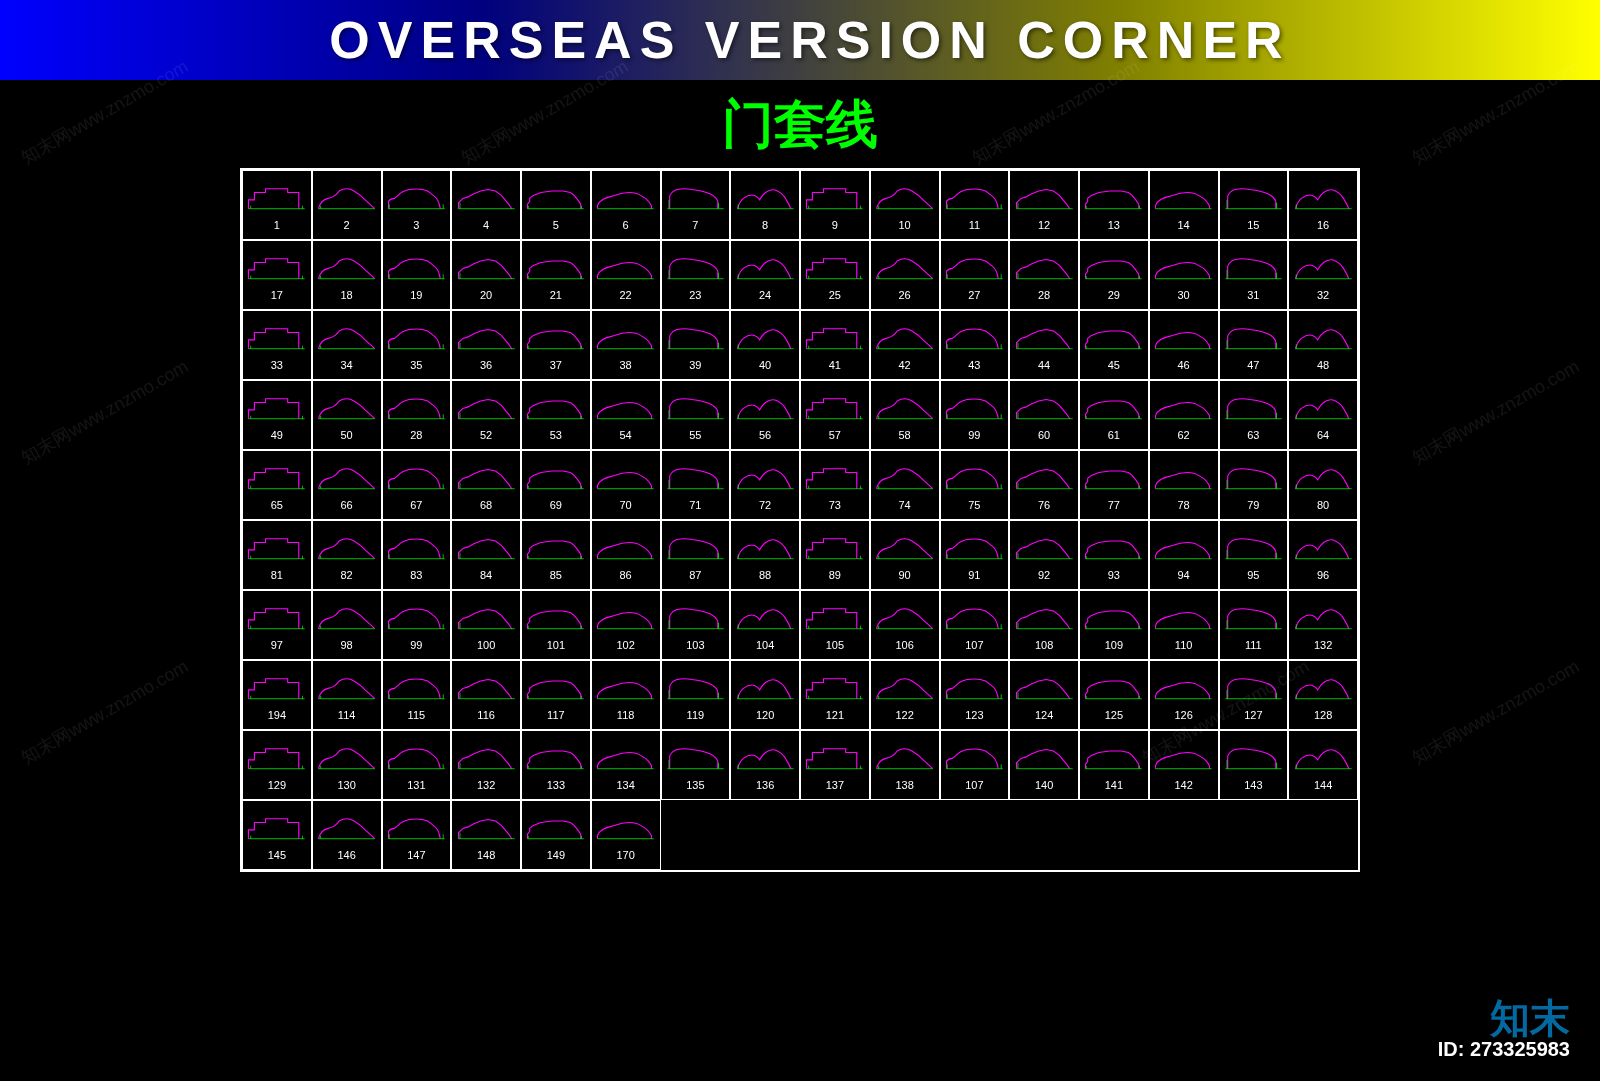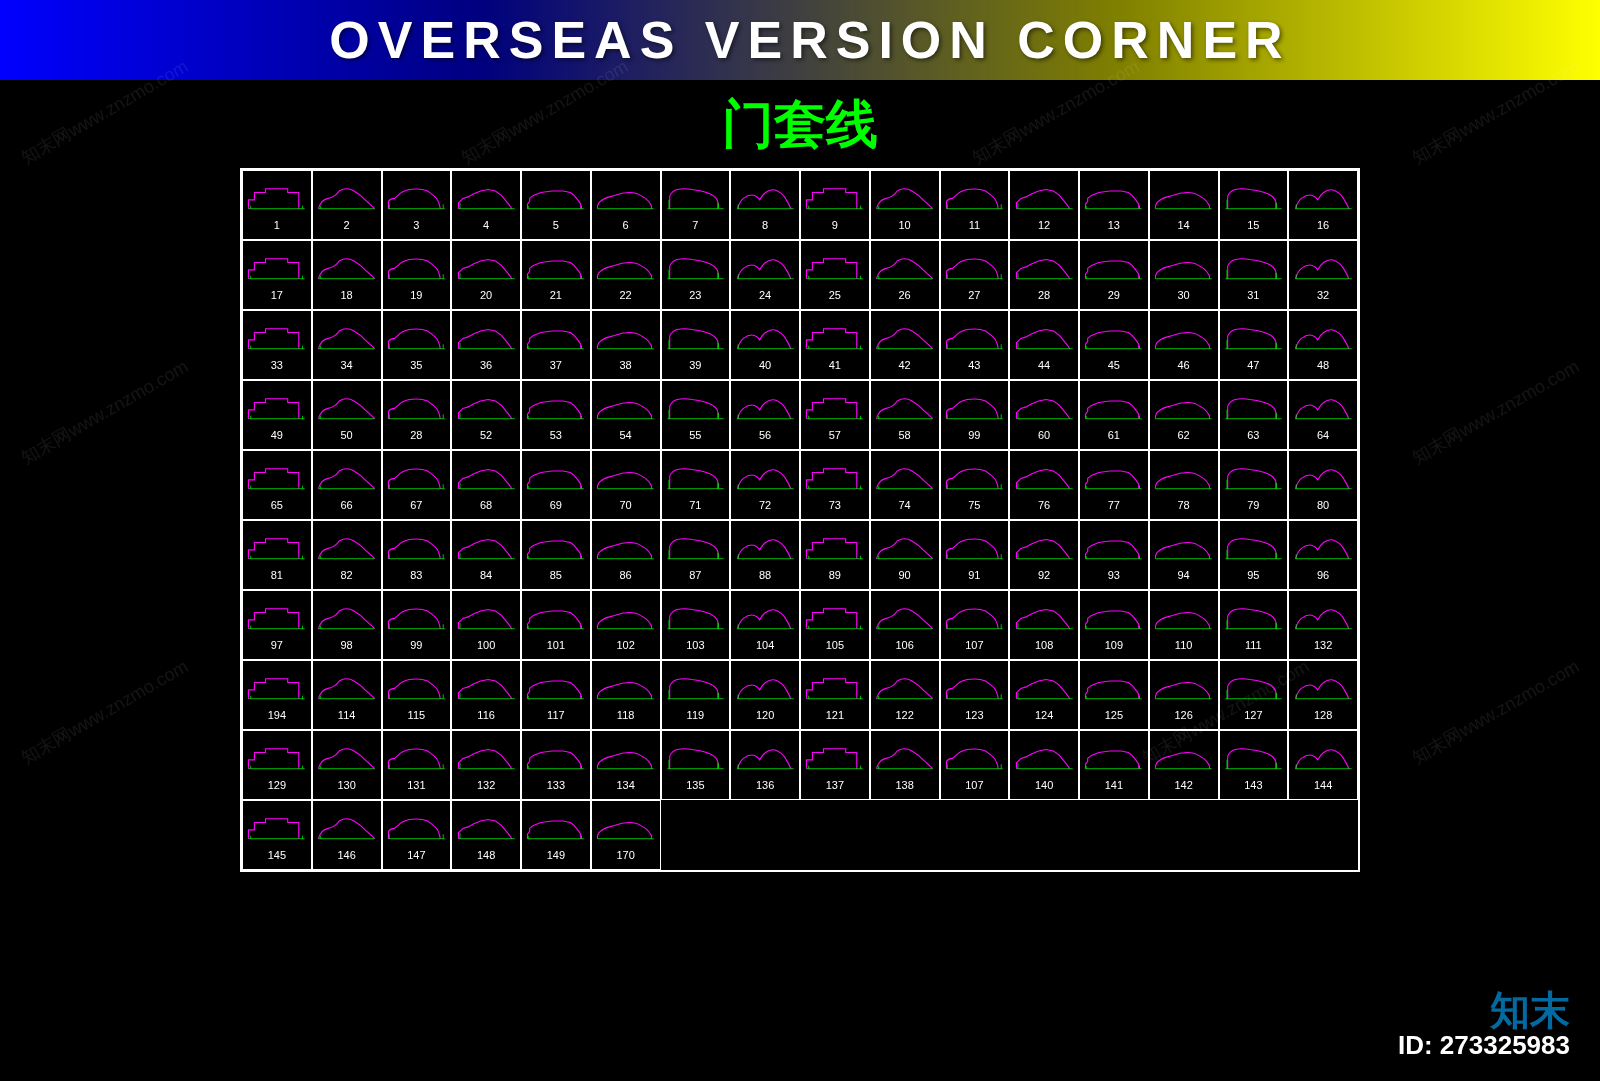--- a/index.html
+++ b/index.html
@@ -105,21 +105,21 @@
 
     .logo-text-cn {
       color: #0369a1;
       font-size: 40px;
       font-weight: bold;
       line-height: 1;
     }
 
     .logo-id {
       color: #ffffff;
-      font-size: 26px;
+      font-size: 20px;
       font-weight: bold;
     }
 
     
     .wm1 { top: 100px; left: 10px; transform: rotate(-30deg); }
     .wm2 { top: 100px; left: 450px; transform: rotate(-30deg); }
     .wm3 { top: 100px; right: 450px; transform: rotate(-30deg); }
     .wm4 { top: 100px; right: 10px; transform: rotate(-30deg); }
     .wm5 { top: 400px; left: 10px; transform: rotate(-30deg); }
     .wm6 { top: 400px; right: 10px; transform: rotate(-30deg); }

